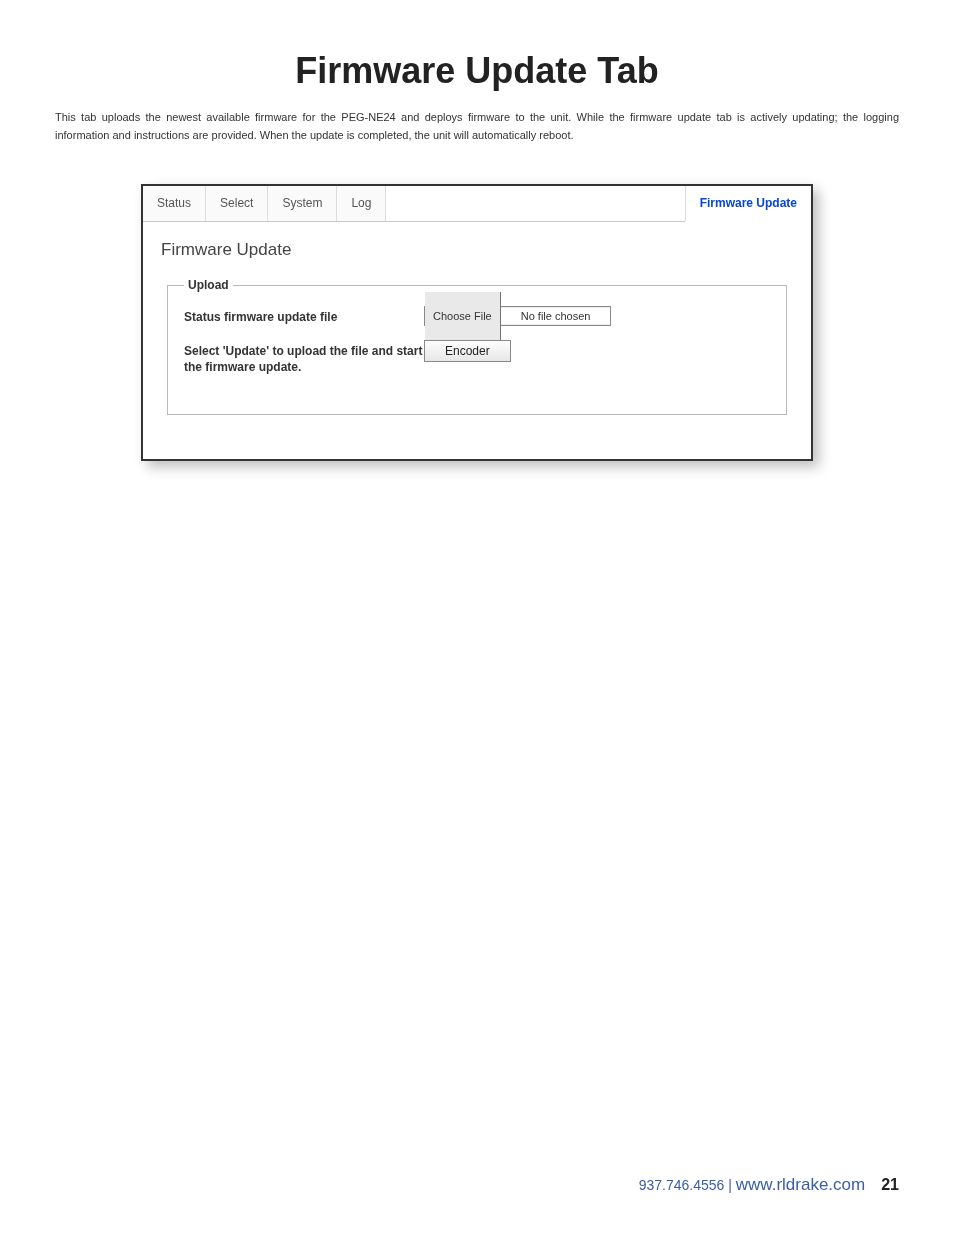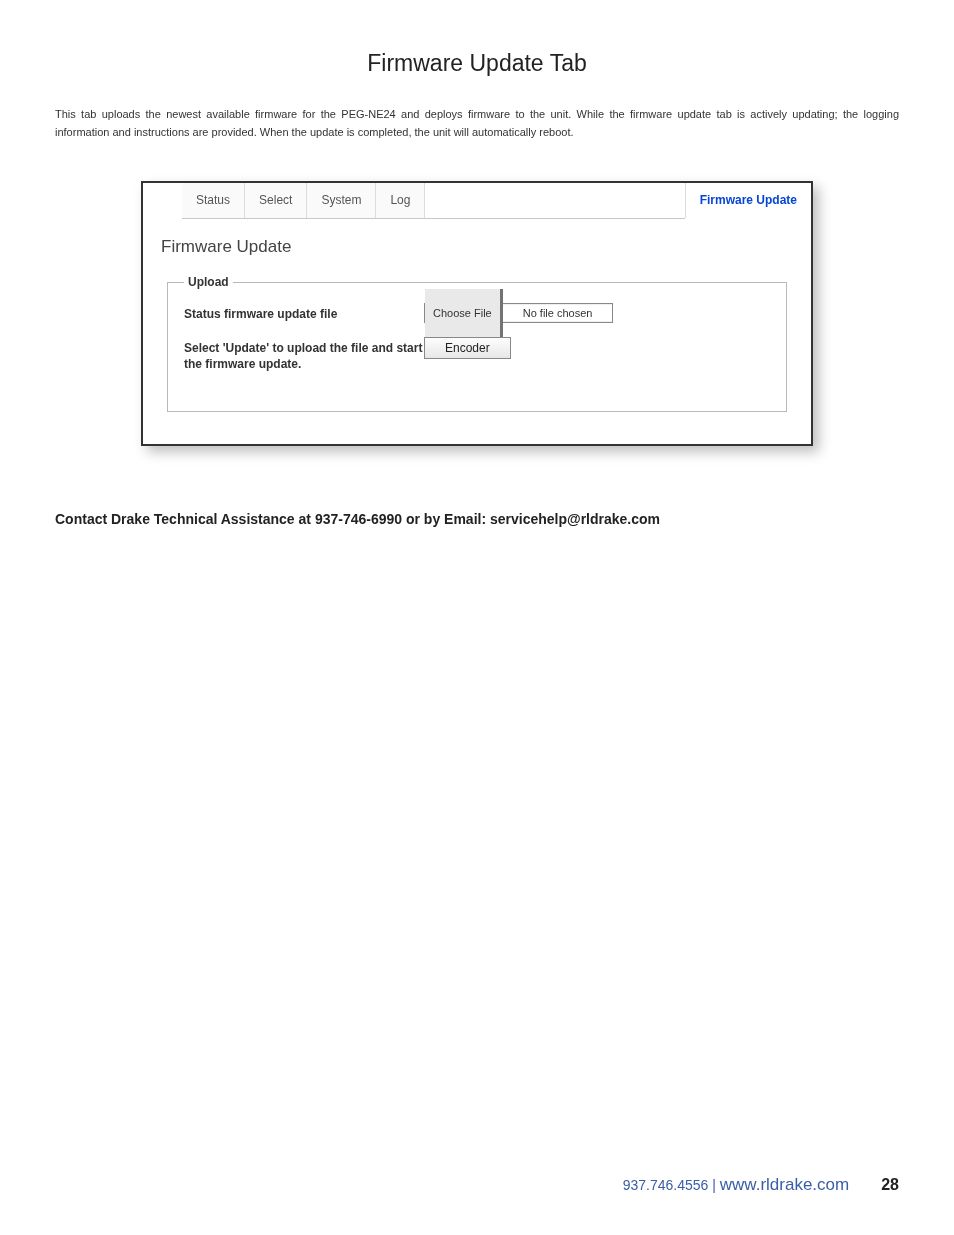--- a/index.html
+++ b/index.html
@@ -9,24 +9,24 @@
     height: 1235px;
     background: #fff;
     position: relative;
     color: #222;
   }
   .page {
     padding: 50px 55px 0 55px;
   }
   .title {
     text-align: center;
-    font-size: 23px;
-    font-weight: normal;
-    color: #222;
-    margin-bottom: 28px;
+    font-size: 36px;
+    font-weight: bold;
+    color: #222;
+    margin-bottom: 16px;
   }
   .intro {
     font-size: 11px;
     line-height: 1.65;
     color: #333;
     text-align: justify;
     margin-bottom: 40px;
   }
   .panel-wrap {
     padding: 0 86px;
@@ -36,21 +36,20 @@
     border: 2px solid #333;
     background: #fff;
     box-shadow: 6px 6px 12px rgba(0,0,0,0.25);
   }
   .tabbar {
     display: flex;
     align-items: stretch;
     border-bottom: 1px solid #c8c8c8;
     background: #fff;
     font-size: 12px;
-    margin-left: 39px;
   }
   .tab {
     padding: 10px 14px;
     color: #555;
     border-right: 1px solid #dcdcdc;
     cursor: pointer;
     background: #fafafa;
   }
   .tab + .tab { }
   .tab-spacer { flex: 1; }
@@ -68,21 +67,21 @@
   }
   .panel-heading {
     font-size: 17px;
     color: #444;
     font-weight: normal;
     margin: 6px 0 18px 0;
   }
   fieldset.upload {
     border: 1px solid #b8b8b8;
     padding: 14px 16px 24px 16px;
-    margin: 4px 6px;
+    margin: 16px 6px;
   }
   fieldset.upload legend {
     font-size: 12px;
     font-weight: bold;
     color: #333;
     padding: 0 4px;
   }
   .row {
     display: flex;
     align-items: flex-start;
@@ -100,21 +99,21 @@
     display: inline-flex;
     align-items: center;
     border: 1px solid #888;
     background: #efefef;
     font-size: 11px;
     font-weight: normal;
     height: 20px;
   }
   .filepick .choose {
     padding: 18px 8px;
-    border-right: 3px solid #737373;
+    border-right: 1px solid #737373;
     background: #e9e9e9;
     cursor: pointer;
   }
   .filepick .state {
     padding: 2px 20px;
     background: #fff;
   }
   .btn {
     display: inline-block;
     border: 1px solid #888;
@@ -133,21 +132,21 @@
   }
   .info-block p { margin-bottom: 6px; }
   .footer {
     position: absolute;
     bottom: 40px;
     right: 55px;
     font-size: 14px;
     color: #3a5da8;
     display: flex;
     align-items: baseline;
-    gap: 32px;
+    gap: 16px;
   }
   .footer .phone { color: #3a5da8; }
   .footer .sep { color: #3a5da8; }
   .footer .url { color: #3a5da8; font-size: 17px; }
   .footer .pagenum { color: #222; font-weight: bold; font-size: 16px; }
 </style>
 </head>
 <body>
 
 <div class="page">
@@ -181,24 +180,23 @@
           <div class="row">
             <div class="lbl">Select 'Update' to upload the file and start the firmware update.</div>
             <button class="btn">Encoder</button>
           </div>
         </fieldset>
       </div>
     </div>
   </div>
 
   <div class="info-block">
-    <p>Contact Drake Technical Assistance at 937-746-6990 or by Email: servicehelp@rldrake.com</p>
   </div>
 </div>
 
 <div class="footer">
   <span>
     <span class="phone">937.746.4556</span>
     <span class="sep">|</span>
     <span class="url">www.rldrake.com</span>
   </span>
-  <span class="pagenum">28</span>
+  <span class="pagenum">21</span>
 </div>
 
 </body></html>

